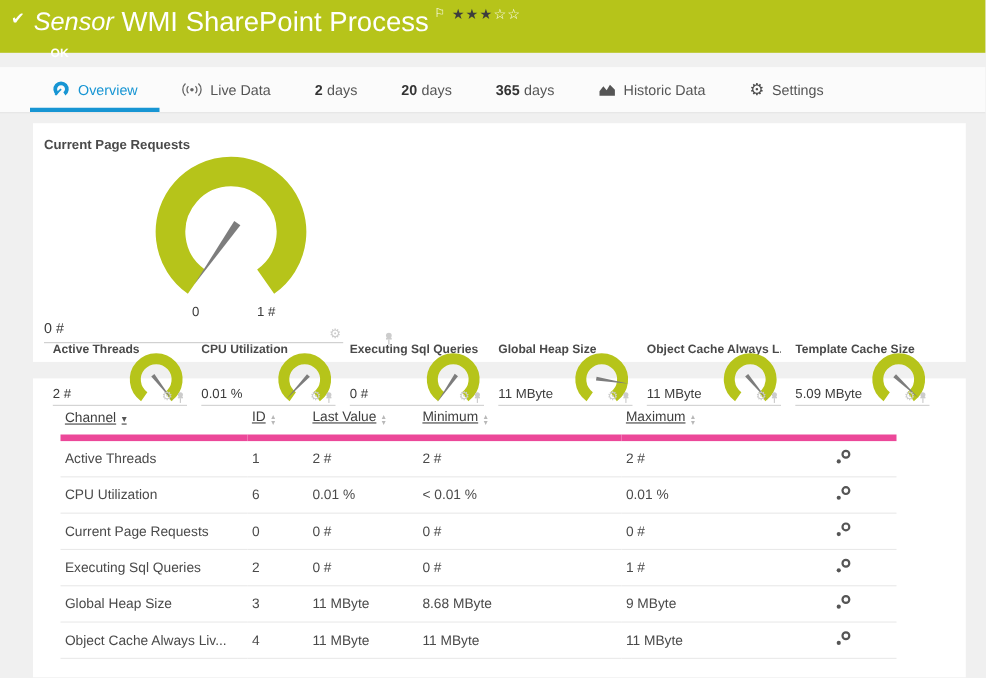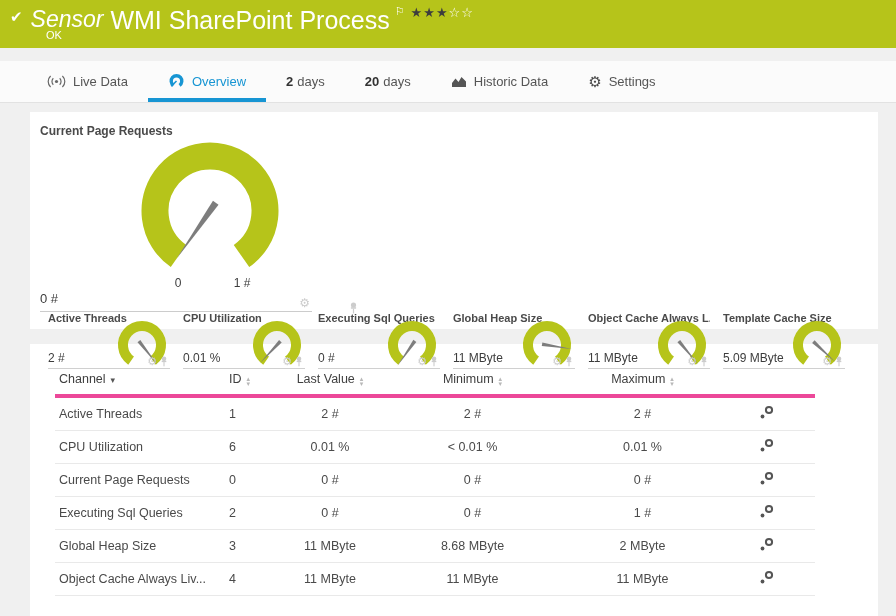--- a/index.html
+++ b/index.html
@@ -9,21 +9,21 @@
   
   .topbar { height: 48px; background: #b6c41a; position: relative; padding: 5px 0 0 10px; }
   .title-line { display: flex; align-items: flex-start; color: #fff; }
   .check-icon { font-size: 15px; margin: 3px 8px 0 0; color: #fff; }
   .sensor-kind { font-style: italic; font-size: 23px; margin-right: 7px; margin-top: 1px; }
   .sensor-title { font-size: 25px; margin-top: 1px; }
   .flag-icon { font-size: 11px; margin: 0 6px 0 5px; }
   .stars { font-size: 13px; letter-spacing: 1px; margin-top: 0; }
   .stars .full { color: #3d3d3d; }
   .stars .empty { color: #ffffff; }
-  .status-ok { position: absolute; left: 46px; top: 29px; font-size: 11px; font-weight: normal; color: #fff; }
+  .status-ok { position: absolute; left: 46px; top: 43px; font-size: 11px; font-weight: bold; color: #fff; }
 
   
   .tabbar { margin-top: 13px; height: 42px; background: #fbfbfb; border-bottom: 1px solid #e2e2e2;
     display: flex; align-items: stretch; padding-left: 27px; }
   .tab { display: flex; align-items: center; gap: 7px; padding: 0 20px; font-size: 13px;
     color: #555; cursor: pointer; white-space: nowrap; }
   .tab.active { color: #1795d3; box-shadow: inset 0 -4px 0 #1795d3; }
   .tab .num { font-weight: bold; color: #333; margin-right: 4px; }
   .gear-glyph { font-size: 15px; color: #4a4a4a; line-height: 1; }
 
@@ -55,66 +55,69 @@
 
   
   table.channels { border-collapse: collapse; table-layout: fixed; width: 760px; font-size: 12.5px; }
   table.channels col.c-channel { width: 170px; }
   table.channels col.c-id { width: 55px; }
   table.channels col.c-last { width: 100px; }
   table.channels col.c-min { width: 185px; }
   table.channels col.c-max { width: 155px; }
   table.channels col.c-set { width: 95px; }
   th { font-weight: normal; color: #3f3f3f; text-align: left; padding: 6px 4px 8px 4px;
-    border-bottom: 4px solid #ec4899; white-space: nowrap; }
+    border-bottom: 6px solid #ec4899; white-space: nowrap; text-decoration: underline; }
   td { color: #4a4a4a; padding: 7px 4px; border-bottom: 1px solid #e9e9e9; white-space: nowrap;
     overflow: hidden; }
-  .ta-r { text-align: center; }
+  .ta-r { text-align: left; }
   .sort-arrows { display: inline-flex; flex-direction: column; vertical-align: 2px; margin-left: 5px;
     font-size: 7px; line-height: 5px; color: #b8b8b8; }
   .sorted-desc { color: #555; font-size: 9px; margin-left: 5px; }
   .row-set-cell { text-align: right; padding-right: 40px; }
 </style>
 </head>
 <body>
 
 <div class="topbar">
   <div class="title-line">
     <span class="check-icon">✔</span>
     <span class="sensor-kind">Sensor</span>
     <span class="sensor-title">WMI SharePoint Process</span>
     <span class="flag-icon">⚐</span>
     <span class="stars"><span class="full">★★★</span><span class="empty">☆☆</span></span>
   </div>
   <div class="status-ok">OK</div>
 </div>
 
 <div class="tabbar">
+  <div class="tab active">
+    <svg width="17" height="17" viewBox="0 0 17 17">
+      <path d="M5.46 12.34 A5.3 5.3 0 1 1 11.54 12.34" fill="none" stroke="#1795d3" stroke-width="3.4"></path>
+      <line x1="8.5" y1="8" x2="3.2" y2="13.3" stroke="#1795d3" stroke-width="1.6"></line>
+    </svg>
+    <span>Overview</span>
+  </div>
   <div class="tab">
     <svg width="19" height="13" viewBox="0 0 19 13">
       <circle cx="9.5" cy="6.5" r="1.6" fill="#666"></circle>
       <path d="M6.3 3.3 A4.5 4.5 0 0 0 6.3 9.7" fill="none" stroke="#666" stroke-width="1.2"></path>
       <path d="M3.6 1 A7.5 7.5 0 0 0 3.6 12" fill="none" stroke="#666" stroke-width="1.2"></path>
       <path d="M12.7 3.3 A4.5 4.5 0 0 1 12.7 9.7" fill="none" stroke="#666" stroke-width="1.2"></path>
       <path d="M15.4 1 A7.5 7.5 0 0 1 15.4 12" fill="none" stroke="#666" stroke-width="1.2"></path>
     </svg>
     <span>Live Data</span>
   </div>
-  <div class="tab active">
-    <svg width="17" height="17" viewBox="0 0 17 17">
-      <path d="M5.46 12.34 A5.3 5.3 0 1 1 11.54 12.34" fill="none" stroke="#1795d3" stroke-width="3.4"></path>
-      <line x1="8.5" y1="8" x2="3.2" y2="13.3" stroke="#1795d3" stroke-width="1.6"></line>
-    </svg>
-    <span>Overview</span>
-  </div>
   <div class="tab">
     <span><span class="num">2</span><span>days</span></span>
   </div>
   <div class="tab">
     <span><span class="num">20</span><span>days</span></span>
+  </div>
+  <div class="tab">
+    <span><span class="num">365</span><span>days</span></span>
   </div>
   <div class="tab">
     <svg width="16" height="13" viewBox="0 0 16 13">
       <path d="M1 12 V8 L4.5 3.5 L7.5 7 L10.5 2 L15 6.5 V12 Z" fill="#555"></path>
     </svg>
     <span>Historic Data</span>
   </div>
   <div class="tab">
     <span class="gear-glyph">⚙</span>
     <span>Settings</span>
@@ -338,21 +341,21 @@
         <td class="row-set-cell"><svg width="16" height="15" viewBox="0 0 16 15">
               <circle cx="10" cy="5" r="3.1" fill="none" stroke="#555" stroke-width="2"></circle>
               <circle cx="3.5" cy="11.5" r="1.9" fill="#555"></circle>
             </svg></td>
       </tr>
       <tr>
         <td>Global Heap Size</td>
         <td>3</td>
         <td class="ta-r">11 MByte</td>
         <td class="ta-r">8.68 MByte</td>
-        <td class="ta-r">2 MByte</td>
+        <td class="ta-r">9 MByte</td>
         <td class="row-set-cell"><svg width="16" height="15" viewBox="0 0 16 15">
               <circle cx="10" cy="5" r="3.1" fill="none" stroke="#555" stroke-width="2"></circle>
               <circle cx="3.5" cy="11.5" r="1.9" fill="#555"></circle>
             </svg></td>
       </tr>
       <tr>
         <td>Object Cache Always Liv...</td>
         <td>4</td>
         <td class="ta-r">11 MByte</td>
         <td class="ta-r">11 MByte</td>

